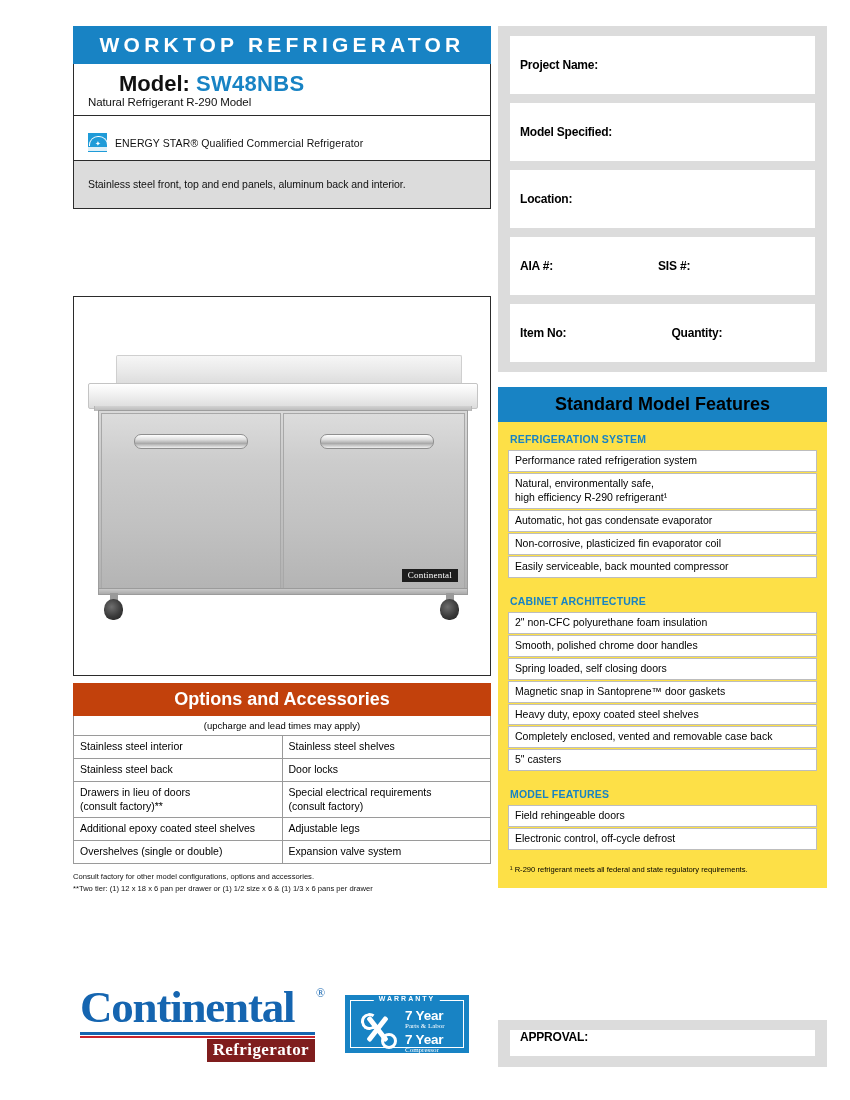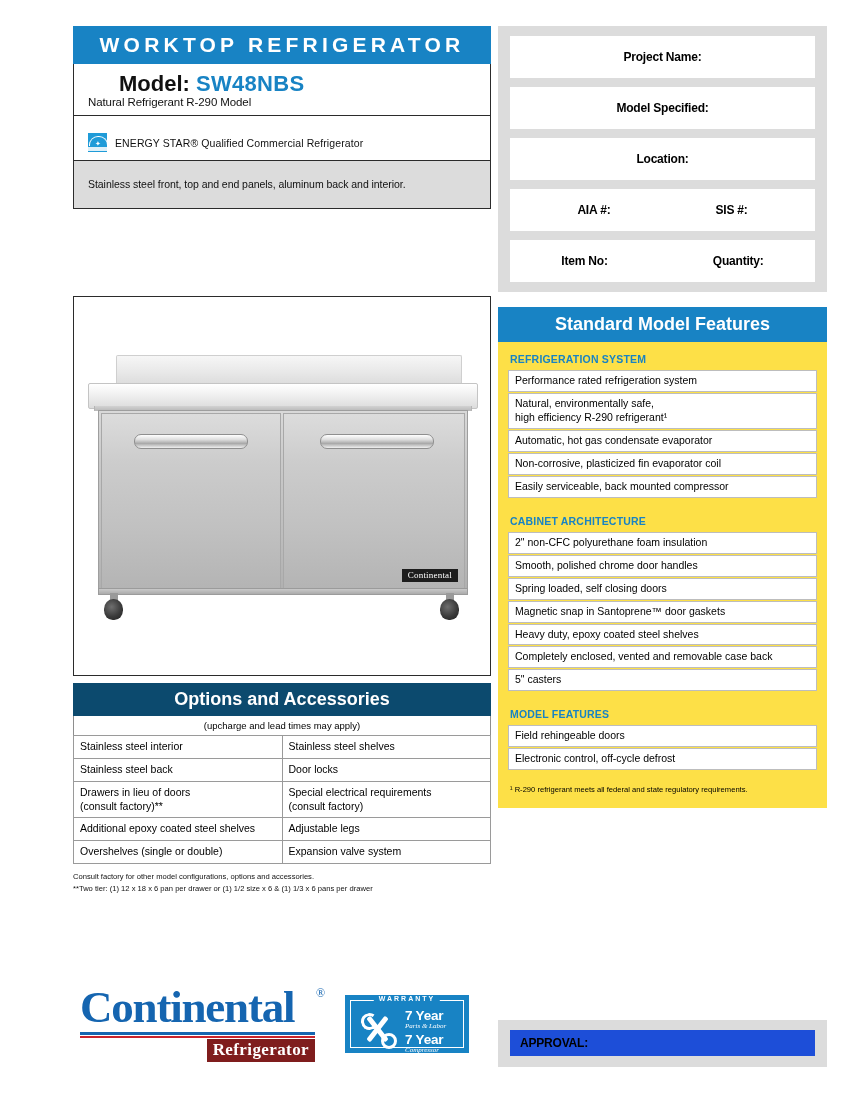--- a/index.html
+++ b/index.html
@@ -232,21 +232,21 @@
   }
 
   
   .options-wrap {
     position: absolute;
     left: 73px;
     top: 683px;
     width: 418px;
   }
   .section-banner {
-    background: #0c4a6e;
+    background: #c2410c;
     color: #fff;
     font-size: 18px;
     font-weight: bold;
     text-align: center;
     padding: 7px 0 8px 0;
     line-height: 1;
   }
   .options-note {
     text-align: center;
     font-size: 9.5px;
@@ -388,21 +388,20 @@
   }
   .warr-big {
     font-size: 13.5px;
     font-weight: bold;
     line-height: 1;
     letter-spacing: -0.2px;
   }
   .warr-small {
     font-family: "Liberation Serif", serif;
     font-size: 7px;
-    font-style: italic;
     line-height: 1.1;
     margin-bottom: 3px;
   }
 
   
   .right-col {
     position: absolute;
     left: 498px;
     top: 26px;
     width: 329px;
@@ -410,34 +409,33 @@
   .form-panel {
     background: #dcdcdc;
     padding: 10px 12px 10px 12px;
   }
   .form-field {
     background: #ffffff;
     height: 26px;
     margin-bottom: 9px;
     display: flex;
     align-items: center;
-    padding: 8px 10px;
+    padding: 16px 10px;
     font-size: 12px;
     font-weight: bold;
     letter-spacing: -0.2px;
-    justify-content: center;
   }
   .form-field:last-child { margin-bottom: 0; }
   .form-field .second {
     margin-left: 105px;
   }
 
   .features-banner {
     background: #1883C4;
-    color: #ffffff;
+    color: #000000;
     font-size: 18px;
     font-weight: bold;
     text-align: center;
     padding: 8px 0 9px 0;
     line-height: 1;
     margin-top: 15px;
   }
   .features-panel {
     background: #fde047;
     padding: 8px 10px 10px 10px;
@@ -467,24 +465,24 @@
   .approval-panel {
     position: absolute;
     left: 498px;
     top: 1020px;
     width: 329px;
     background: #dcdcdc;
     padding: 10px 12px 11px 12px;
     box-sizing: border-box;
   }
   .approval-field {
-    background: #1d4ed8;
+    background: #ffffff;
     height: 26px;
     display: flex;
-    align-items: center;
+    align-items: flex-start;
     padding: 0 10px;
     font-size: 12px;
     font-weight: bold;
     letter-spacing: -0.2px;
   }
 </style>
 </head>
 <body>
 
 <div class="left-col">

